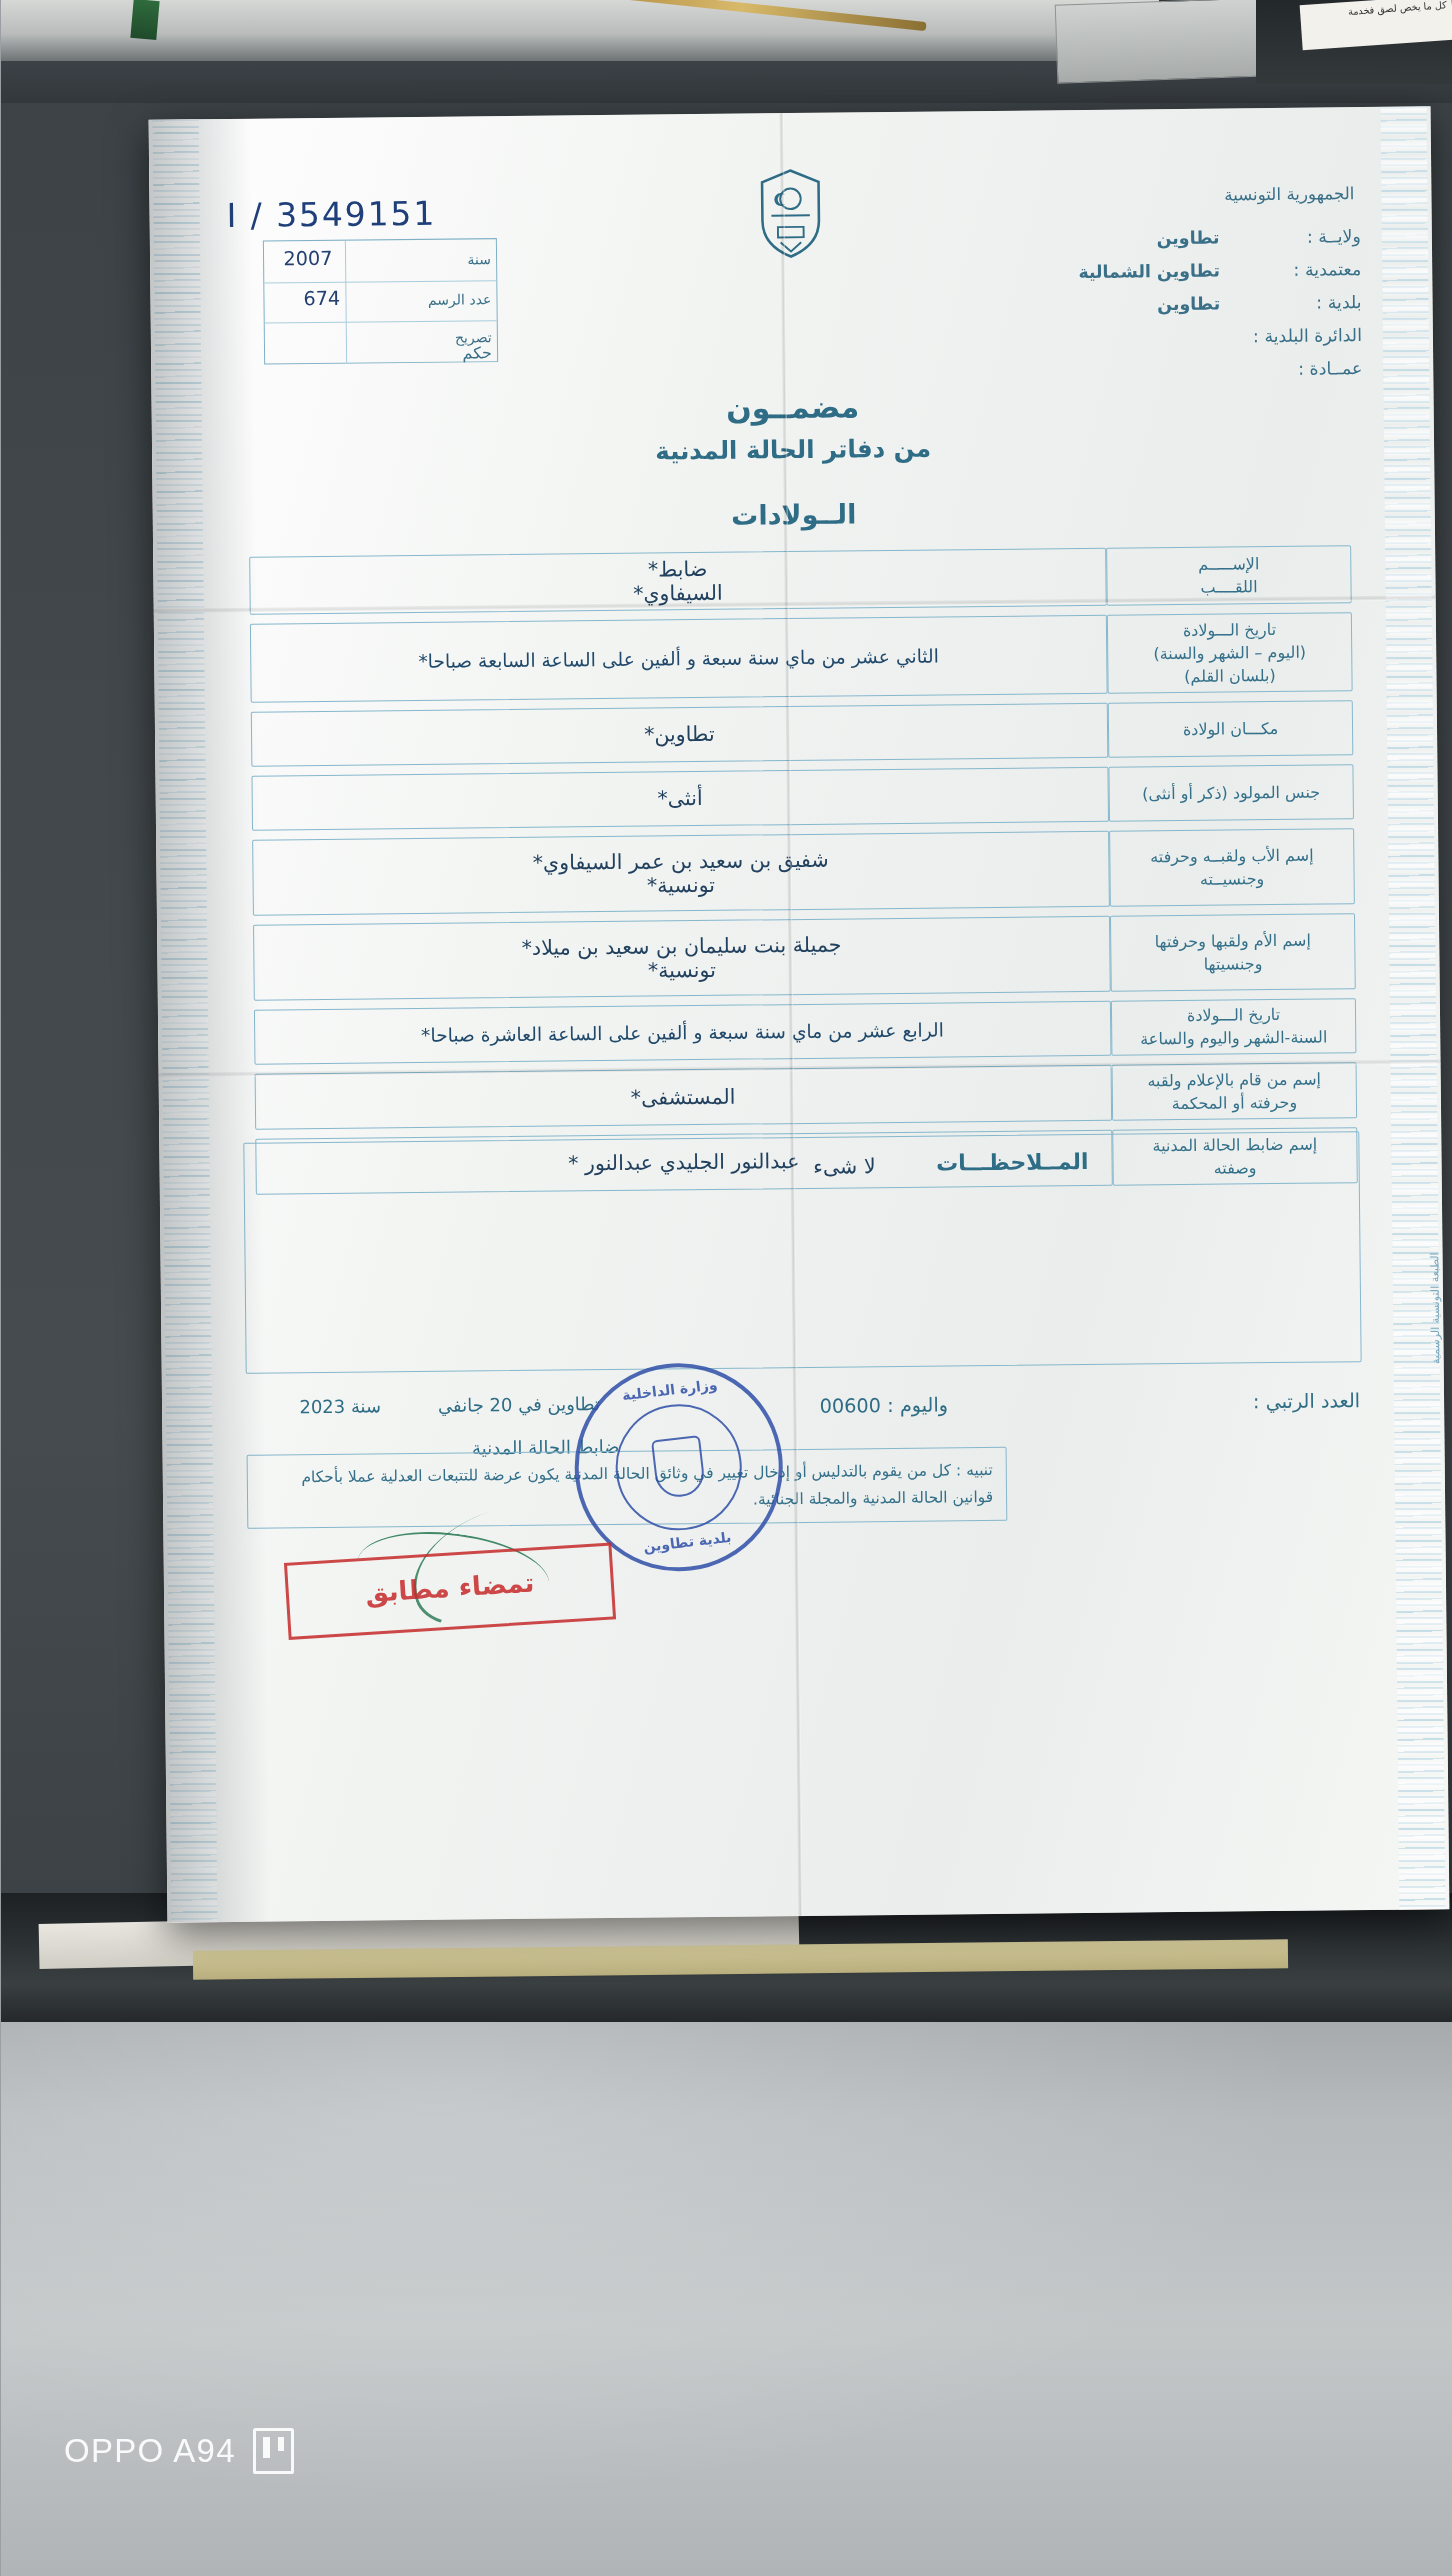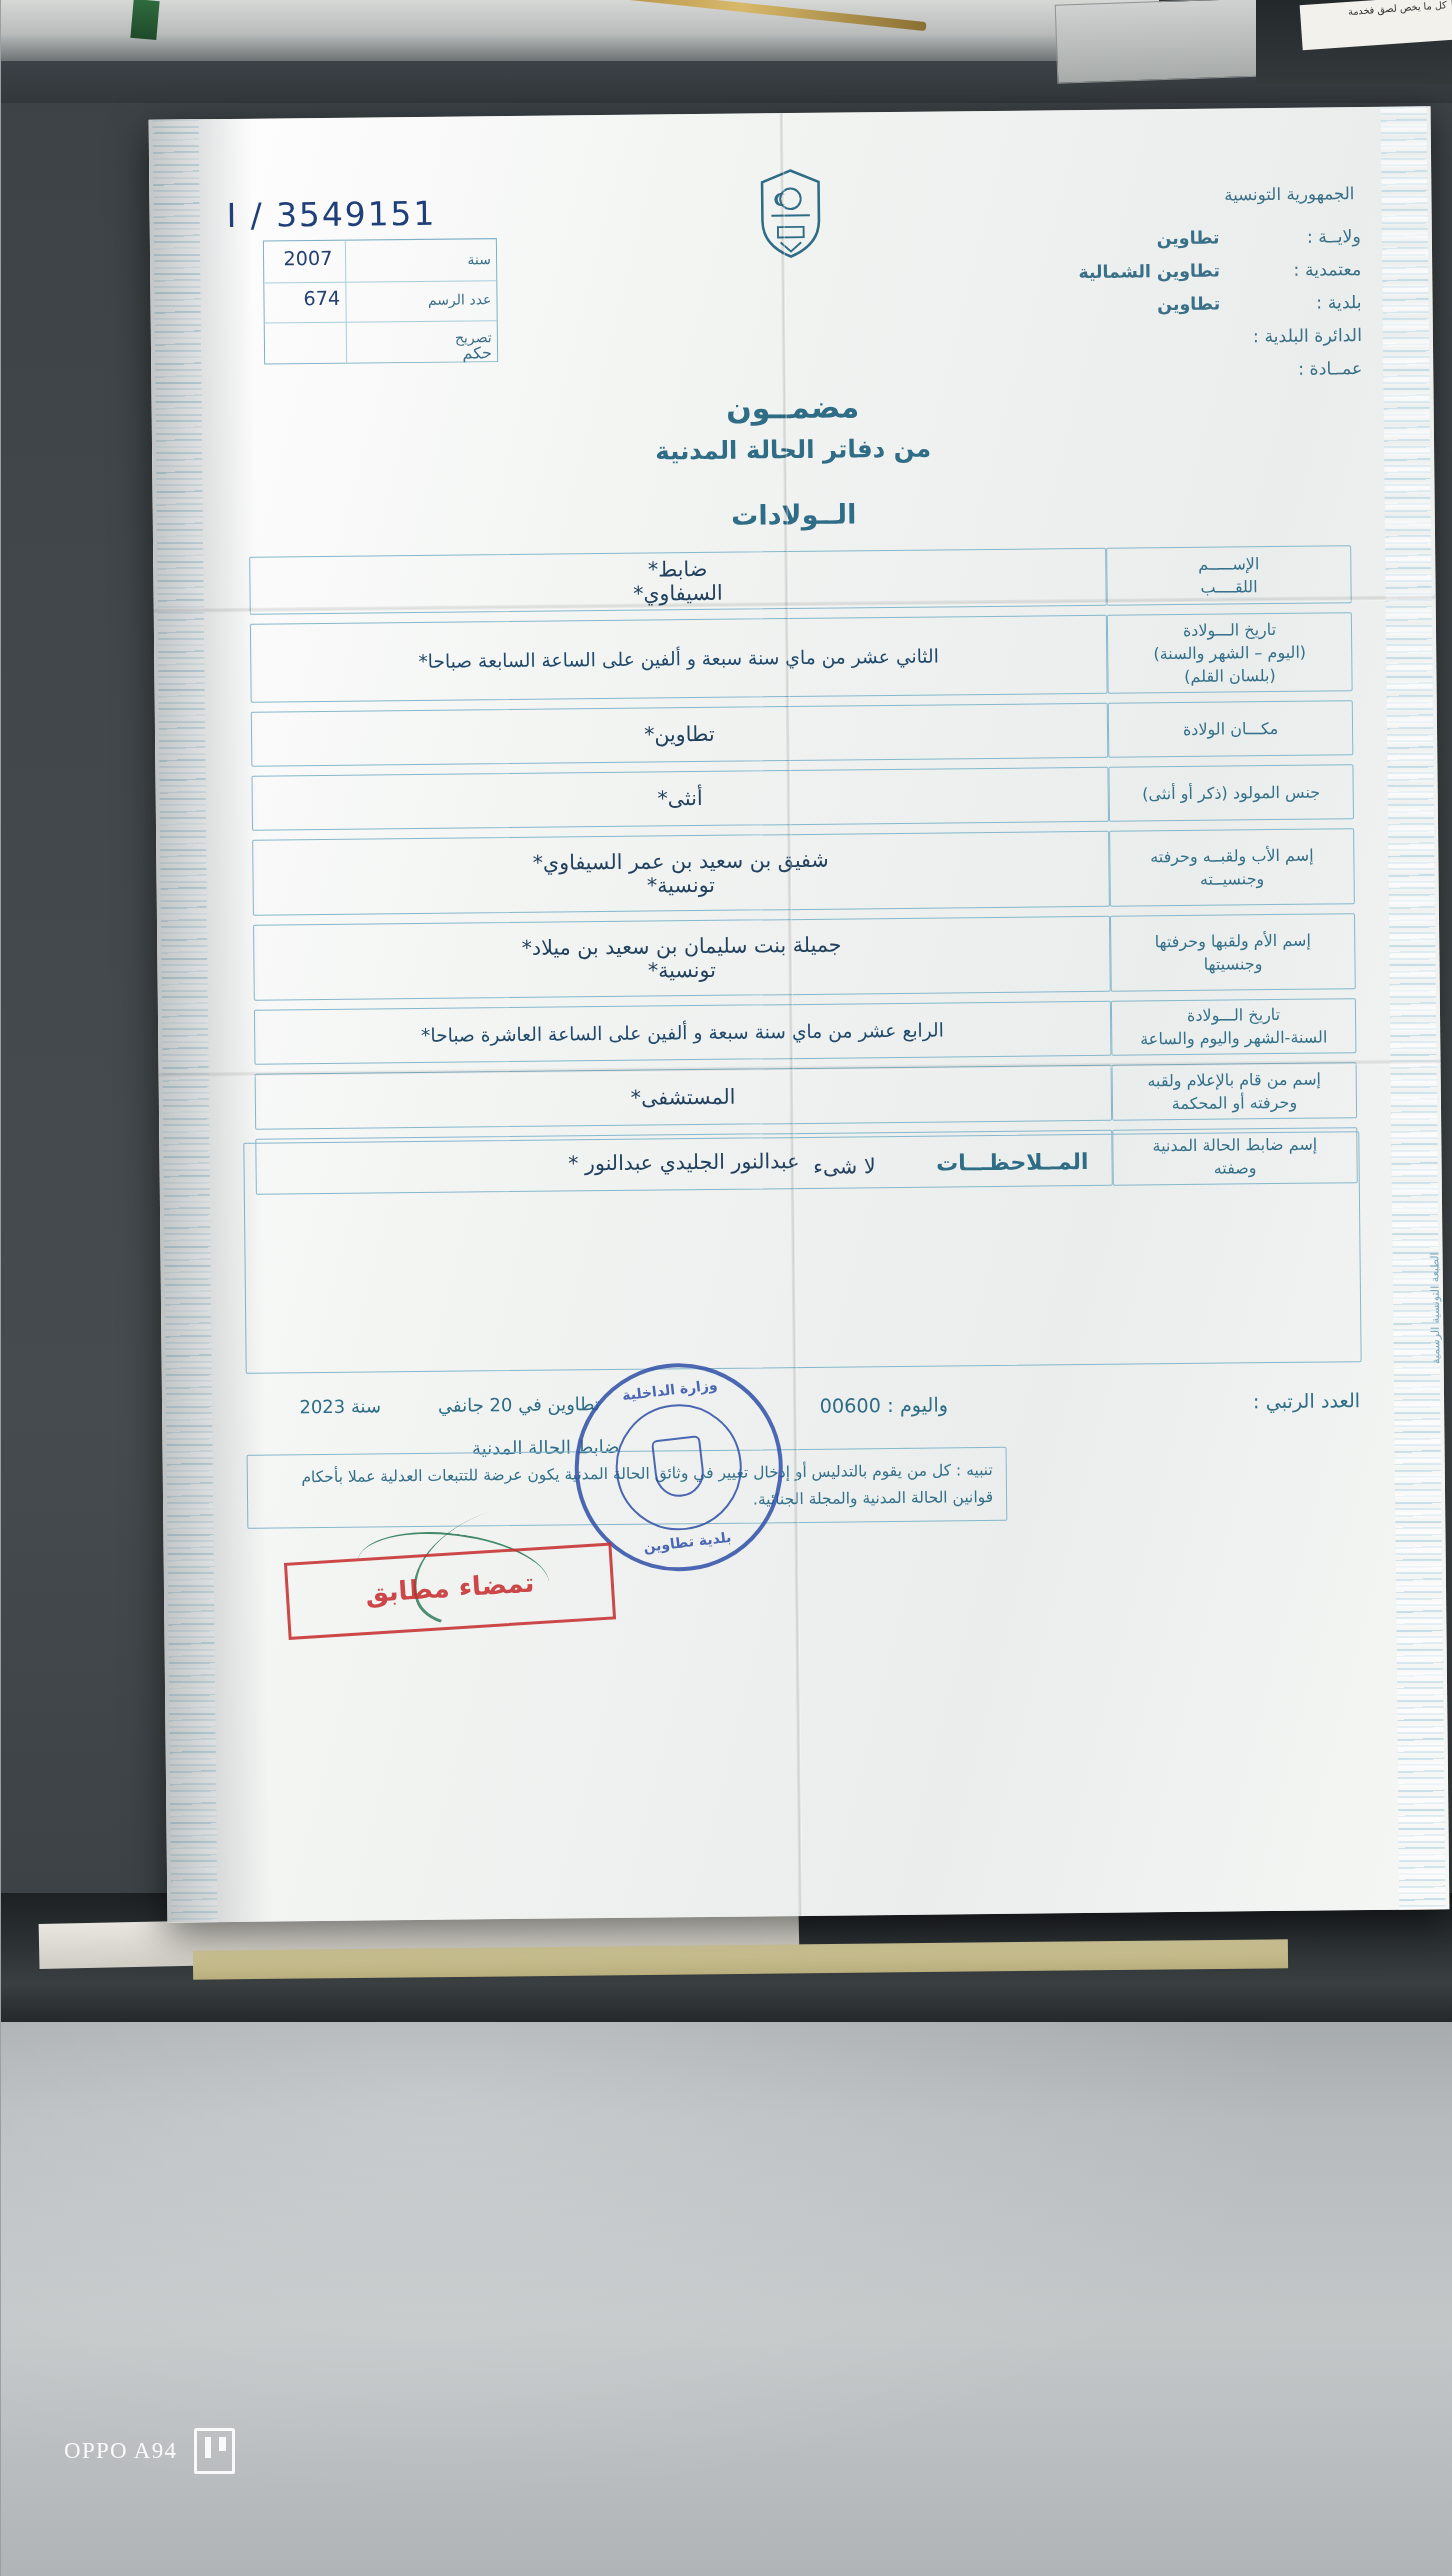--- a/index.html
+++ b/index.html
@@ -246,21 +246,21 @@
   }
   .wm-logo{
     width:35px;height:40px;border:3.2px solid #fff;border-radius:2.6px;position:relative;
   }
   .wm-logo:after{
     content:"";position:absolute;left:7.7px;top:6.4px;width:6.4px;height:20.6px;background:#fff;
   }
   .wm-logo:before{
     content:"";position:absolute;right:6.4px;top:6.4px;width:6.4px;height:14px;background:#fff;
   }
-  .wm-text{font-size:23px;letter-spacing:1.3px;font-family:Liberation Serif, serif;direction:ltr;}
+  .wm-text{font-size:33px;letter-spacing:1.3px;font-family:Liberation Sans, sans-serif;direction:ltr;}
 </style>
 </head>
 <body>
 
 <div class="desk-mid"></div>
 <div class="desk-top"></div>
 <div class="desk-strip-light"></div>
 <div class="tray"></div>
 <div class="tray2"></div>
 <div class="note">

